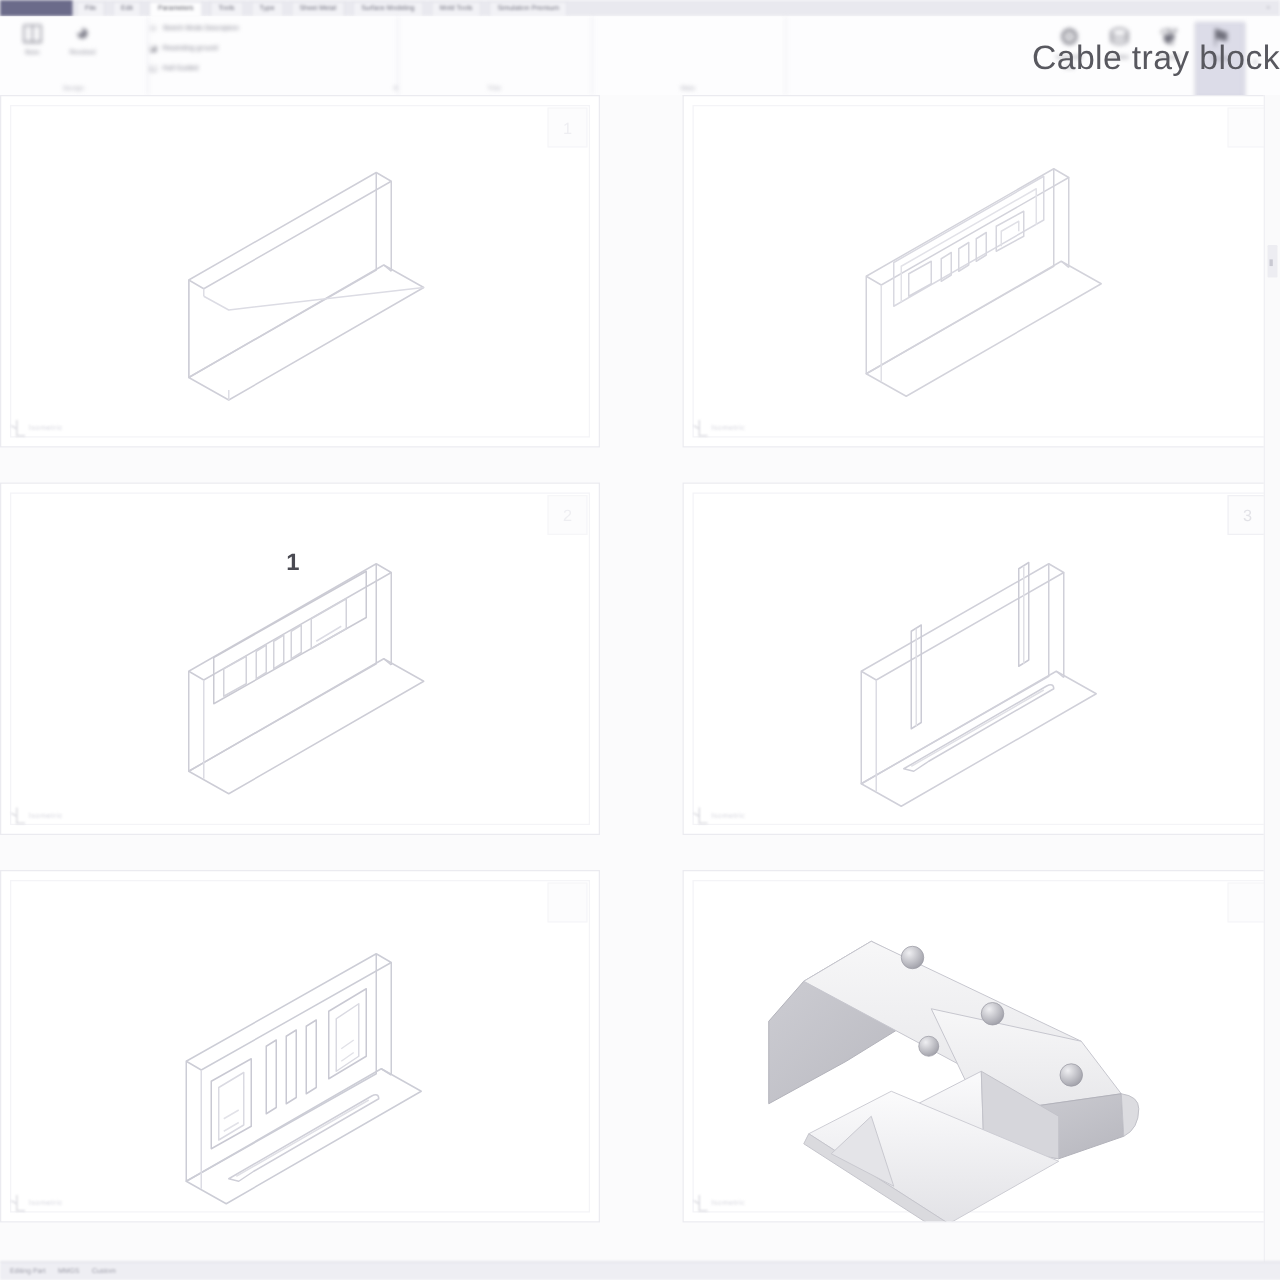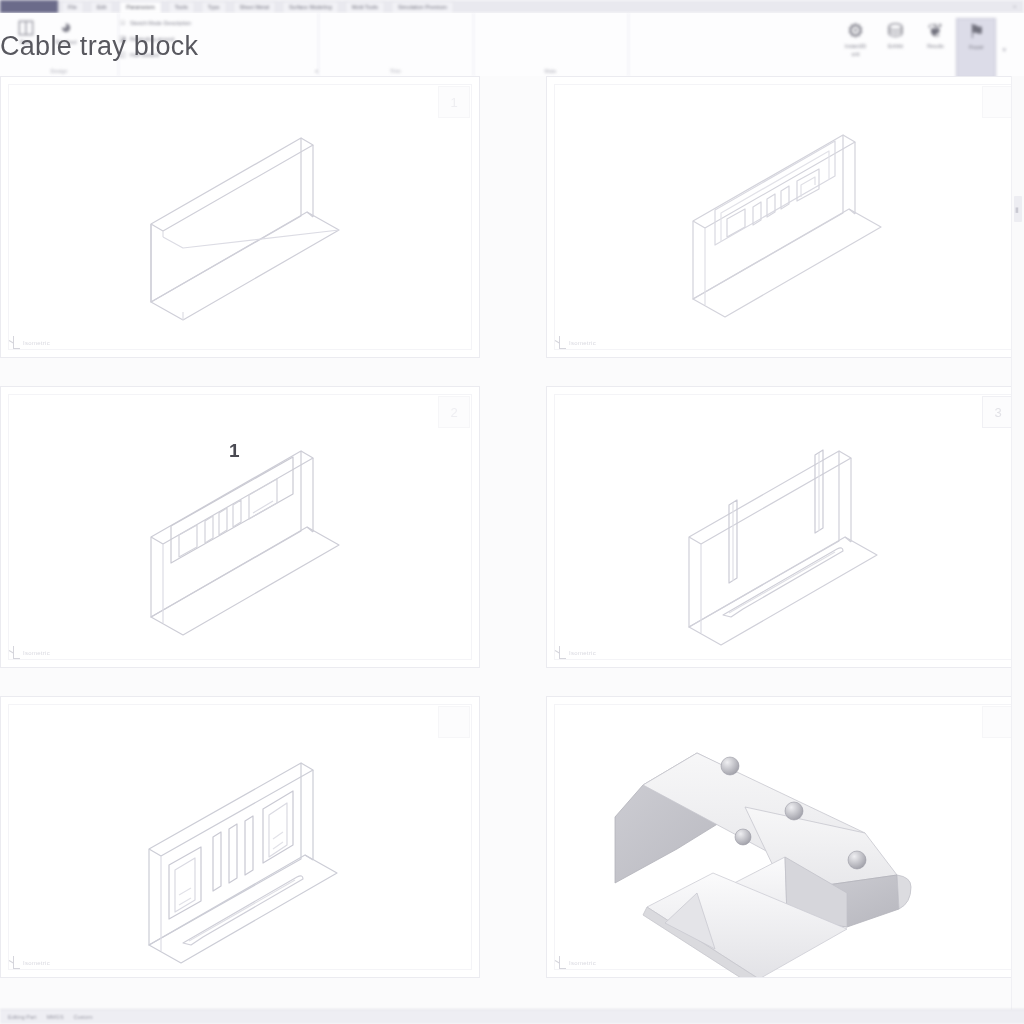--- a/index.html
+++ b/index.html
@@ -49,21 +49,21 @@
     width:40px;display:flex;flex-direction:column;align-items:center;gap:2px;
   }
   .bigbtn .gl{font-size:19px;color:#7a7a86;line-height:20px;}
   .bigbtn .cap{font-size:5px;color:#83838f;text-align:center;line-height:6px;}
   .smallrow{display:flex;align-items:center;gap:3px;height:13px;}
   .smallrow .sgl{font-size:7px;color:#8b8b96;width:9px;text-align:center;}
   .smallrow .scap{font-size:5.5px;color:#7d7d89;white-space:nowrap;}
   .rowstack{display:flex;flex-direction:column;gap:3px;padding-top:3px;}
 
   .title{
-    position:absolute;left:0;top:18px;width:1024px;text-align:left;
+    position:absolute;left:0;top:18px;width:1024px;text-align:right;
     font-size:27px;color:#58585f;letter-spacing:.3px;z-index:5;
     font-family:"Liberation Sans", sans-serif;
   }
 
   .rightgroup{
     position:absolute;right:18px;top:0;height:63px;display:flex;align-items:flex-start;
     gap:2px;padding-top:5px;
   }
   .rbtn{width:38px;display:flex;flex-direction:column;align-items:center;gap:2px;padding-top:3px;}
   .rbtn .gl{font-size:19px;color:#70707c;line-height:20px;}

